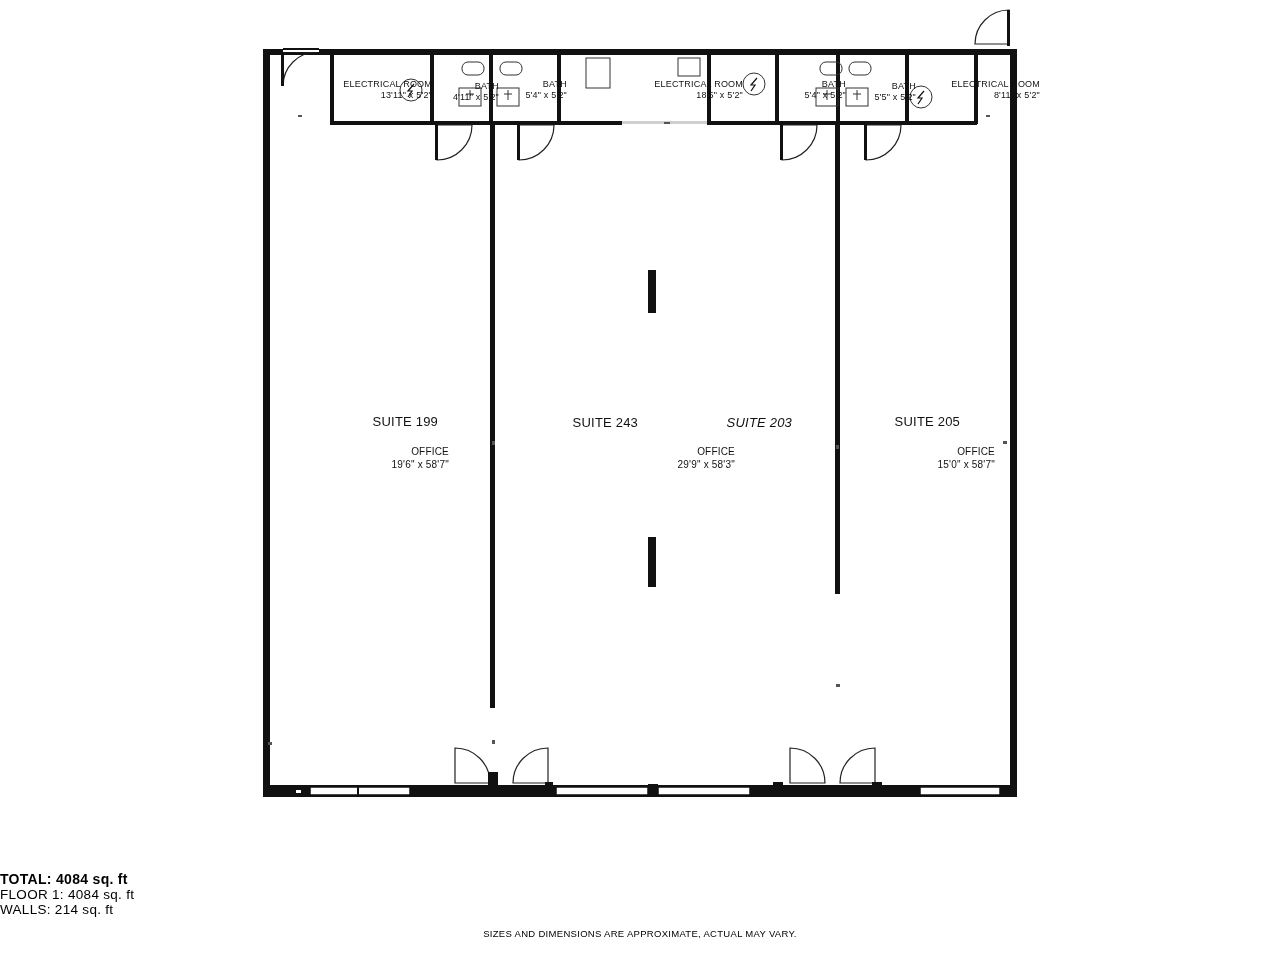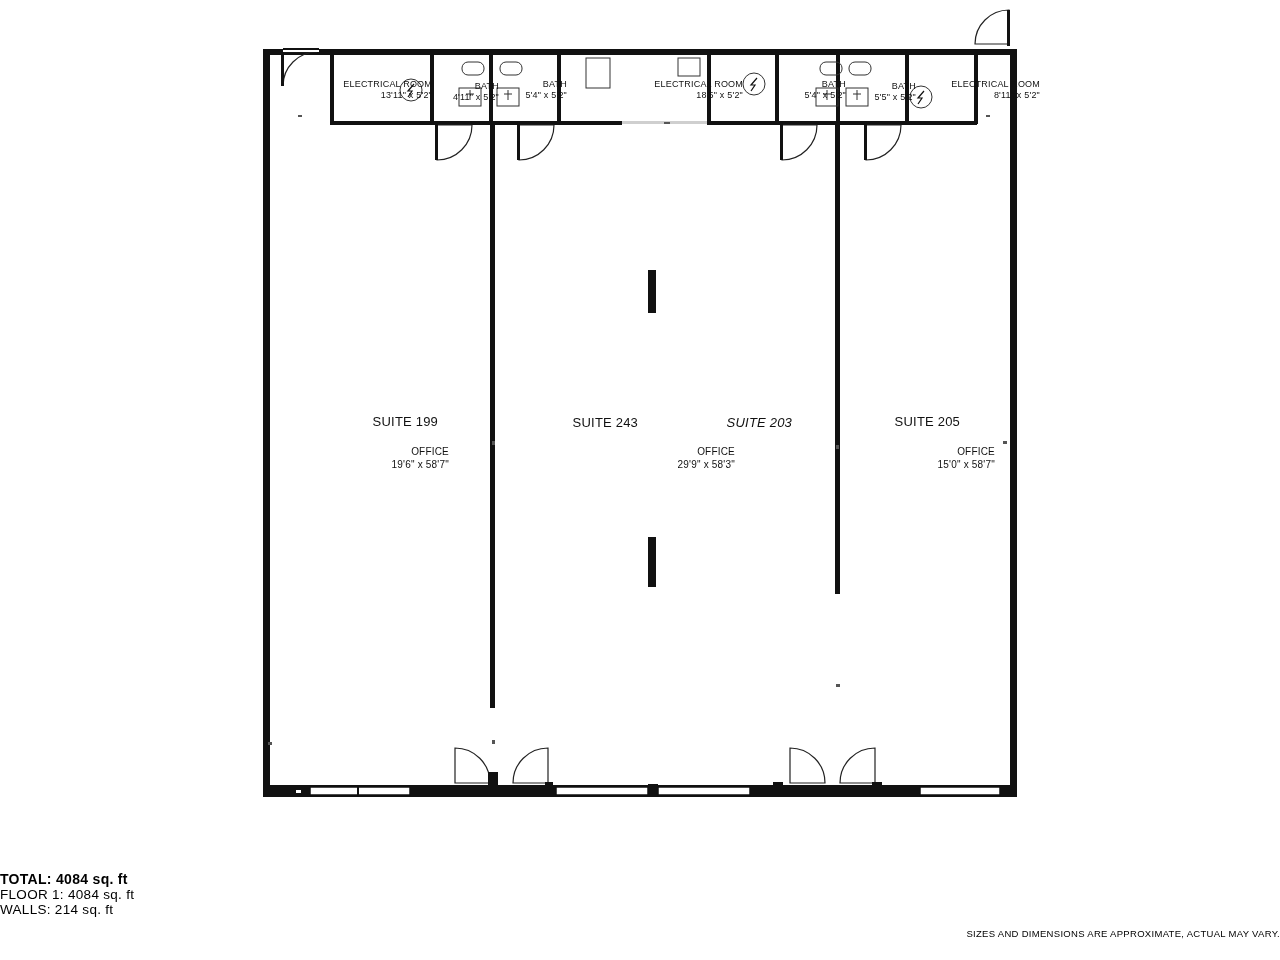--- a/index.html
+++ b/index.html
@@ -50,21 +50,21 @@
     letter-spacing: 0.3px;
   }
   .summary-line {
     font-size: 13.5px;
     letter-spacing: 0.3px;
   }
   .disclaimer {
     position: absolute;
     left: 0;
     width: 1280px;
-    text-align: right;
+    text-align: center;
     font-size: 9.5px;
     letter-spacing: 0.3px;
   }
 </style>
 </head>
 <body>
 
 <div>
 
   <svg id="floorplan" viewBox="0 0 1280 960" xmlns="http://www.w3.org/2000/svg">

